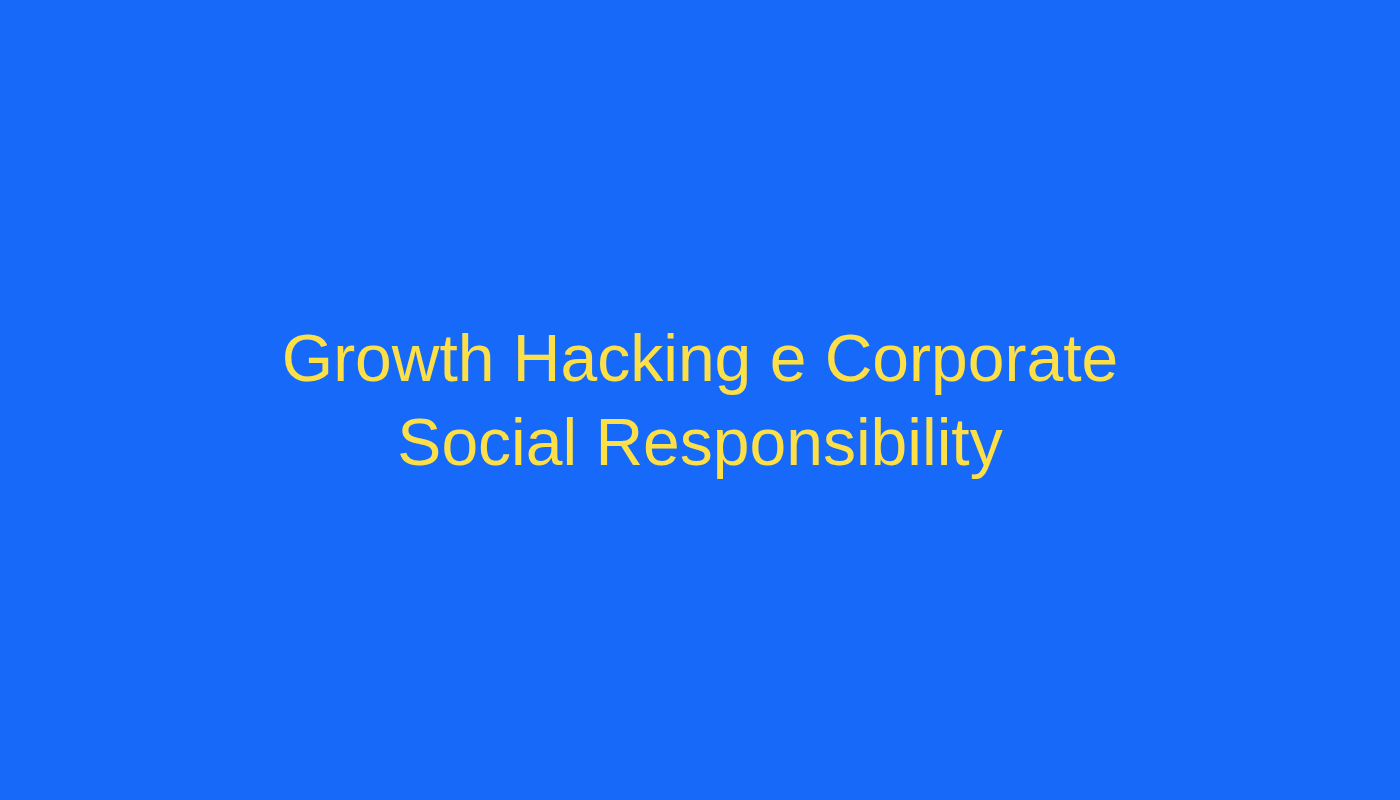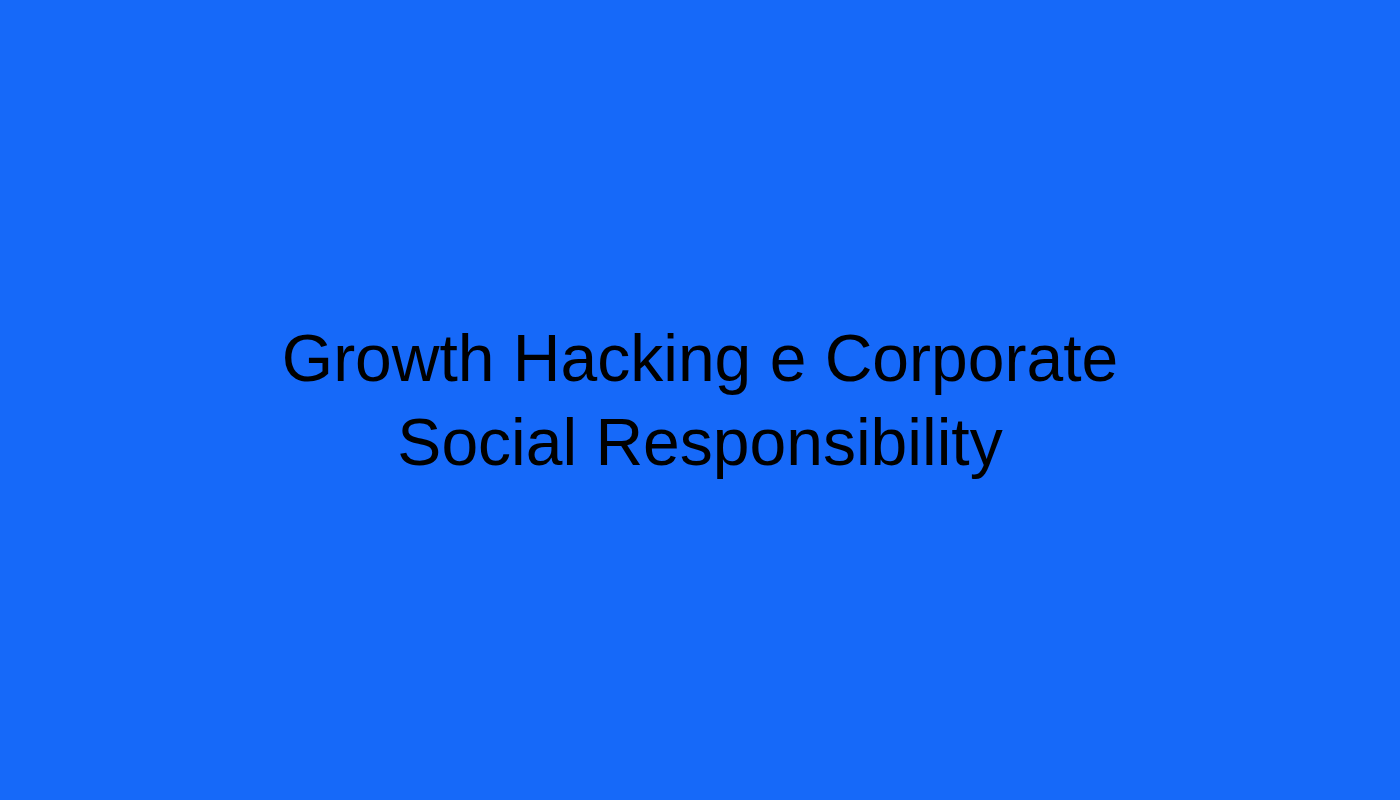--- a/index.html
+++ b/index.html
@@ -49,16 +49,16 @@
     -webkit-font-smoothing: antialiased;
   }
 </style>
 </head>
 <body>
 
 <div class="hero-banner" style="background-color: rgb(22, 105, 249);">
 
   <div class="hero-inner">
 
-    <h1 class="hero-title" style="color: #000000;">Growth Hacking e Corporate Social Responsibility</h1>
+    <h1 class="hero-title" style="color: #fde047;">Growth Hacking e Corporate Social Responsibility</h1>
 
   </div>
 </div>
 
 </body></html>

